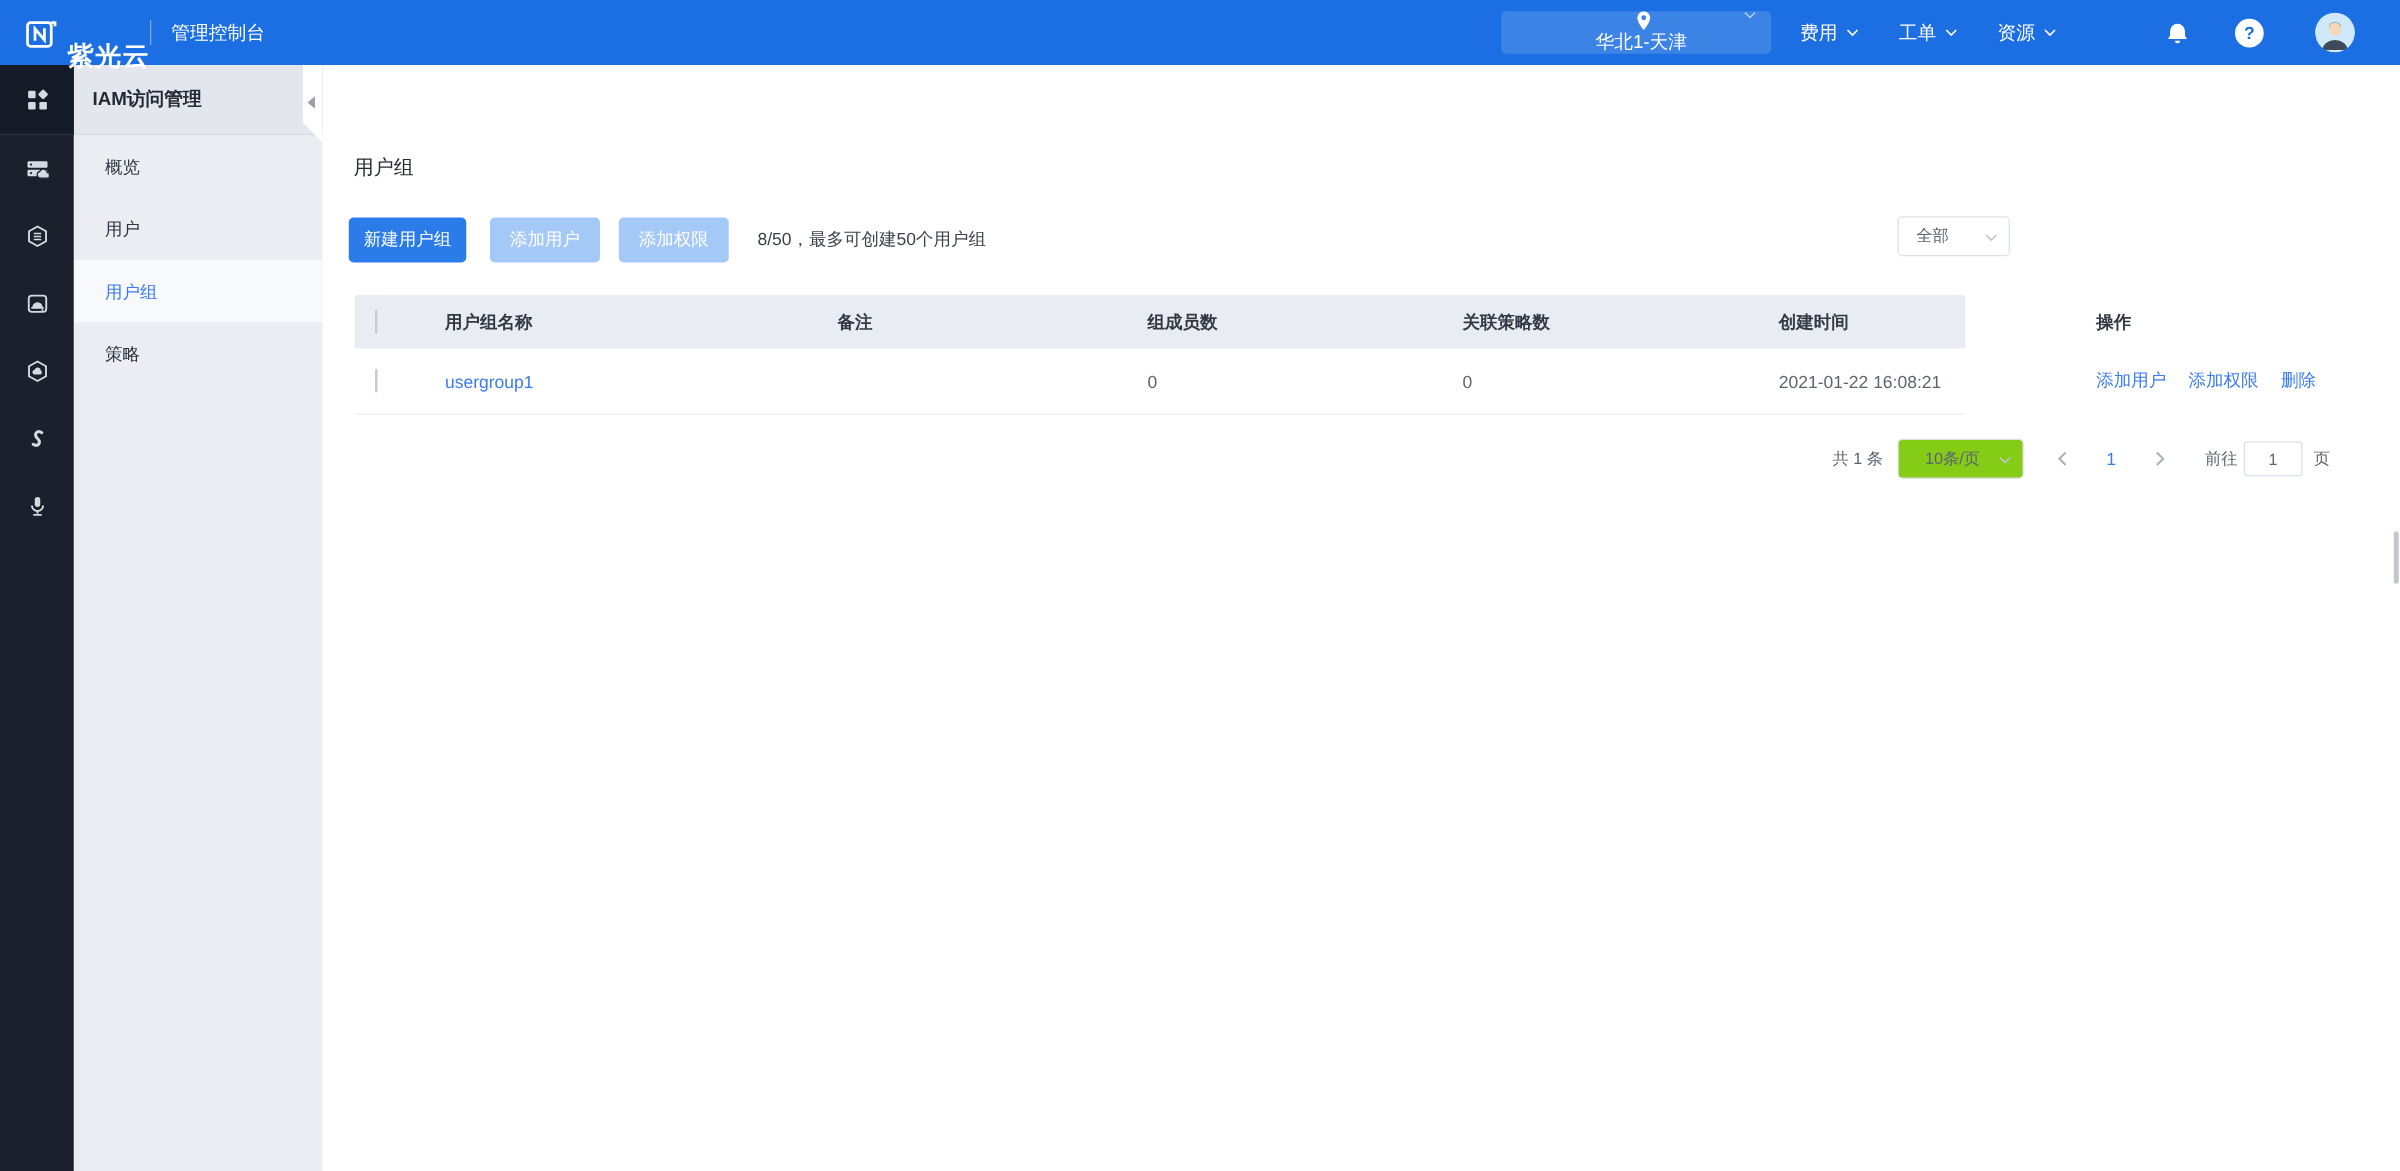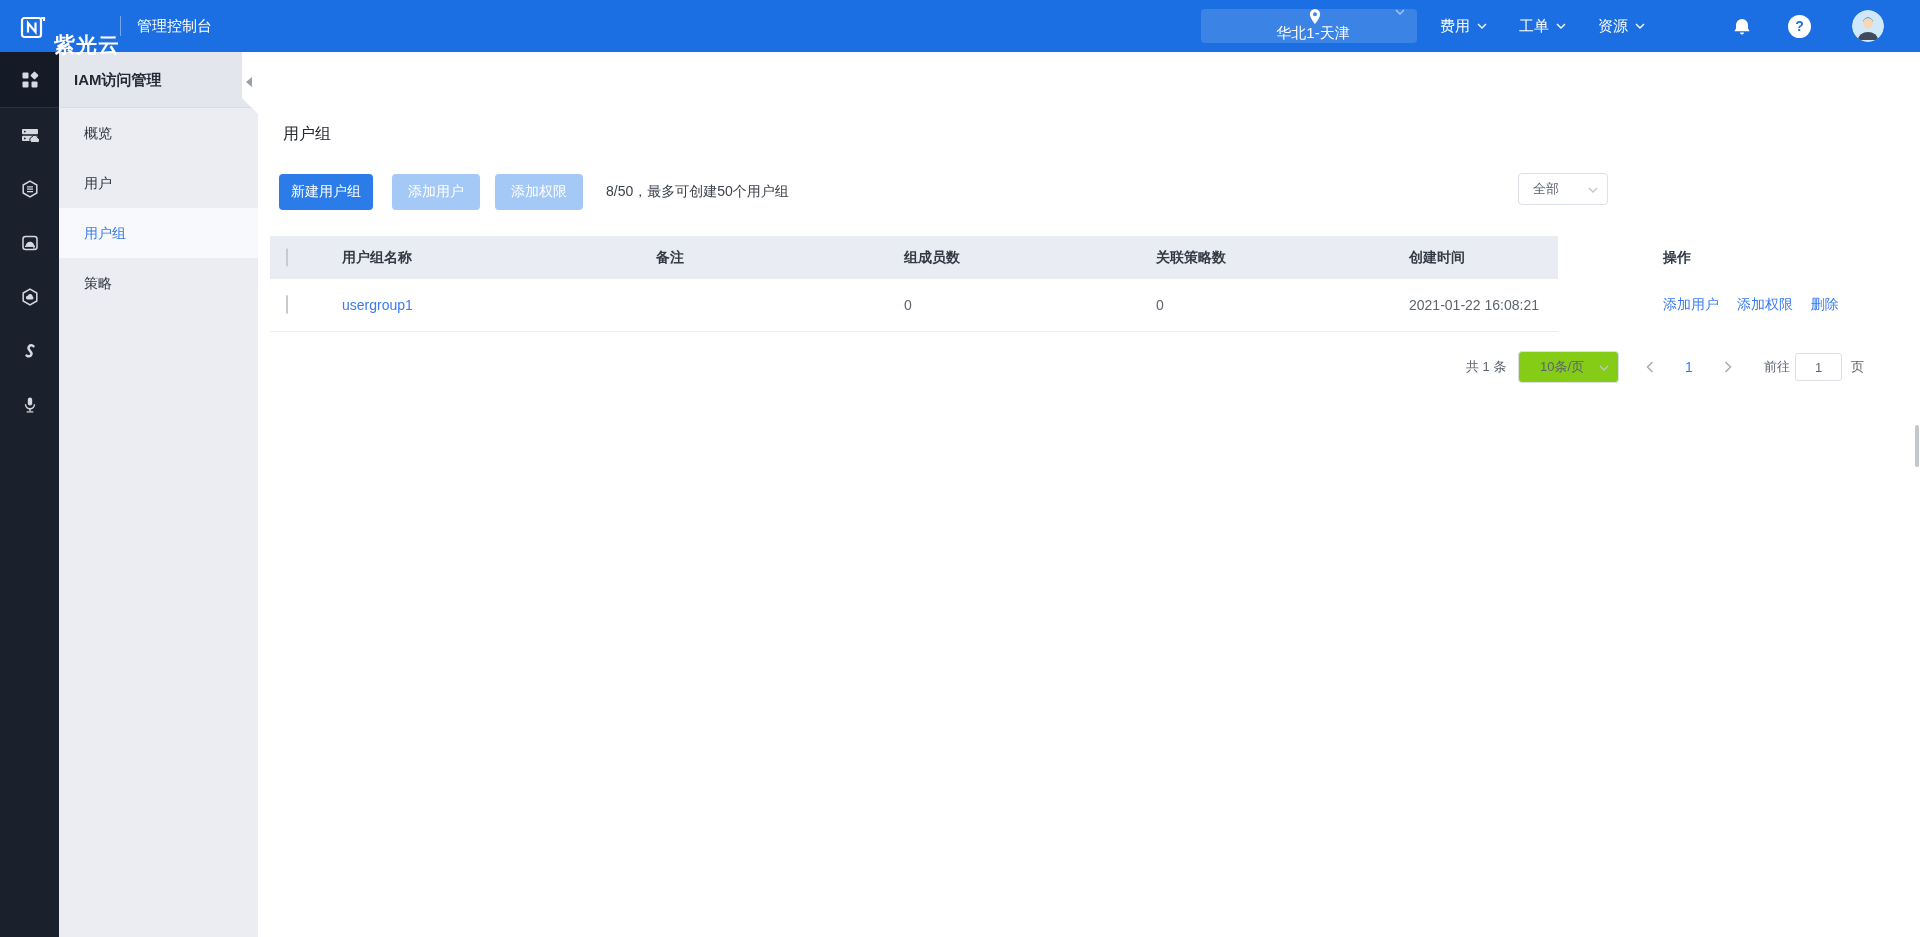--- a/index.html
+++ b/index.html
@@ -52,21 +52,21 @@
   .btn-addperm { left:237px; width:88px; }
   .quota-text { position:absolute; left:348px; top:131px; font-size:14px; color:#3c414b; }
   .filter-select { position:absolute; left:1260px; top:121px; width:90px; height:32px; border:1px solid #dcdfe6; border-radius:4px; background:#fff; font-size:13px; color:#5c6370; line-height:30px; padding-left:14px; cursor:pointer; }
   .filter-select .chev-gray { position:absolute; right:9px; top:13px; }
   .search-group { position:absolute; left:1362px; top:121px; width:280px; height:32px; }
   .search-input { position:absolute; left:0; top:0; width:229px; height:32px; border:1px solid #dcdfe6; border-right:none; border-radius:4px 0 0 4px; padding:0 13px; font-size:13px; color:#5c6370; font-family:inherit; outline:none; }
   .search-input::placeholder { color:#bfc4cc; }
   .search-btn { position:absolute; left:229px; top:0; width:51px; height:32px; border:1px solid #dcdfe6; border-radius:0 4px 4px 0; background:#fdfdfe; display:flex; align-items:center; justify-content:center; cursor:pointer; }
 
   
-  .grid-row { position:absolute; left:12px; width:1288px; display:grid; grid-template-columns:72px 314px 248px 252px 253px 254px 233px; align-items:center; }
+  .grid-row { position:absolute; left:26px; width:1288px; display:grid; grid-template-columns:72px 314px 248px 252px 253px 254px 233px; align-items:center; }
   .thead { top:184px; height:43px; background:#e9ecf2; }
   .thead .th { font-size:14px; font-weight:bold; color:#333a45; }
   .trow { top:227px; height:53px; background:#fff; border-bottom:1px solid #ebeef5; }
   .trow .td { font-size:14px; color:#5d6470; }
   .cell-check { padding-left:16px; }
   .checkbox { width:16px; height:16px; background:#fff; border:1px solid #c6cad2; border-radius:2px; cursor:pointer; }
   .link { color:#3a7bf0; cursor:pointer; text-decoration:none; }
   .actions .link { margin-right:14px; }
   .actions .link:last-child { margin-right:0; }
 

